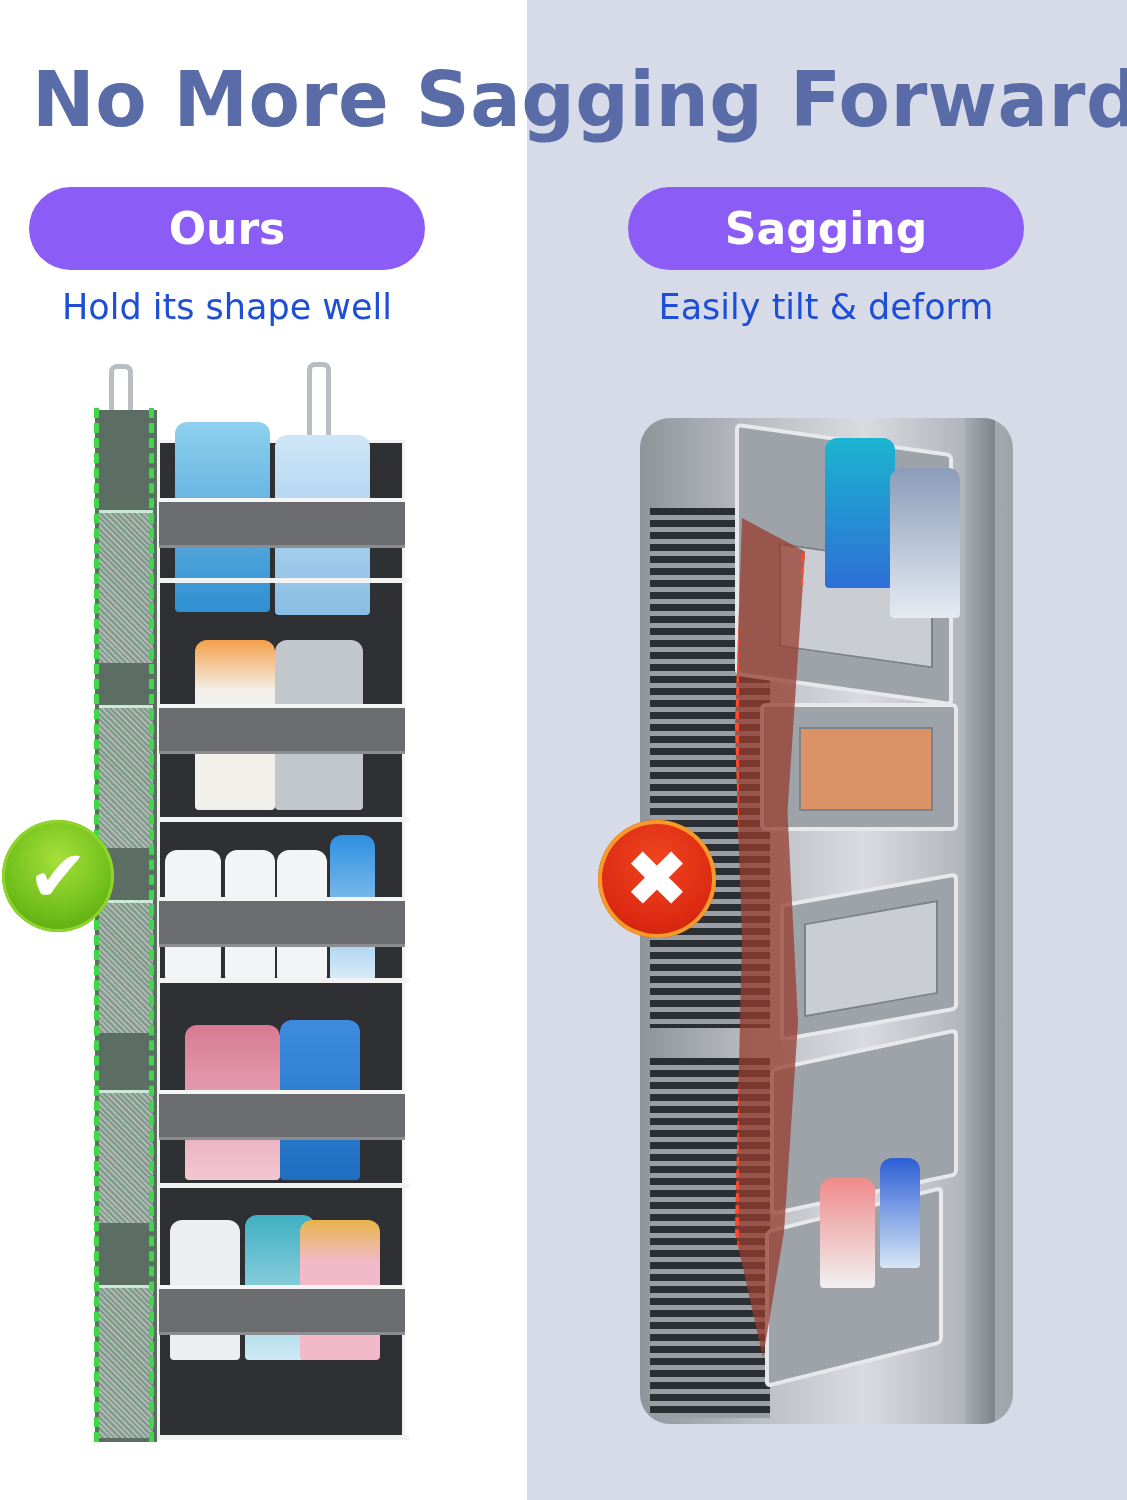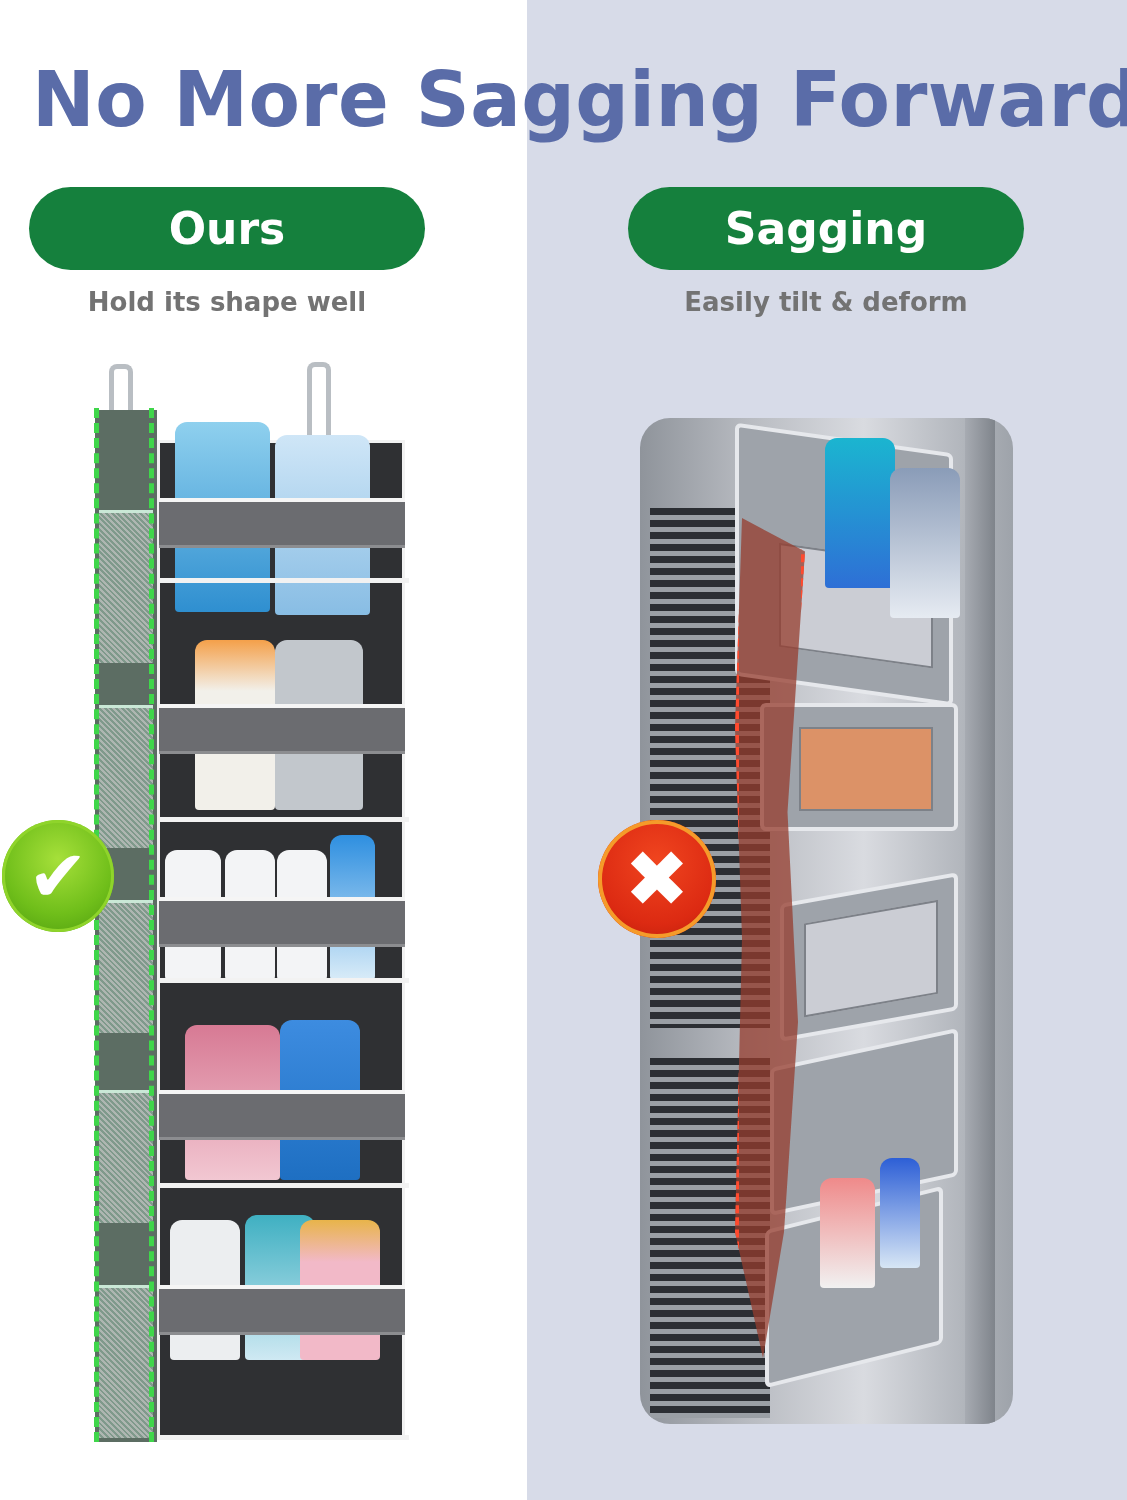--- a/index.html
+++ b/index.html
@@ -1,23 +1,23 @@
 <!DOCTYPE html>
 <html><head>
 <meta charset="utf-8">
 <style>
   html, body { margin:0; padding:0; }
   body { width:1127px; height:1500px; position:relative; overflow:hidden; background:#ffffff; font-family:"DejaVu Sans", sans-serif; }
   .bg-left { position:absolute; left:0; top:0; width:527px; height:1500px; background:#ffffff; }
   .bg-right { position:absolute; left:527px; top:0; width:600px; height:1500px; background:#d7dbe8; }
   .headline { position:absolute; left:32px; top:62px; margin:0; font-size:76px; font-weight:bold; color:#5a6ca8; letter-spacing:0.5px; white-space:nowrap; line-height:1; transform:scaleX(0.985); transform-origin:left top; }
-  .pill { position:absolute; height:83px; border-radius:42px; background:#15803d; color:#ffffff; display:flex; align-items:center; justify-content:center; font-size:44px; font-weight:bold; }
+  .pill { position:absolute; height:83px; border-radius:42px; background:#8b5cf6; color:#ffffff; display:flex; align-items:center; justify-content:center; font-size:44px; font-weight:bold; }
   .pill-ours { left:29px; top:187px; width:396px; }
   .pill-others { left:628px; top:187px; width:396px; }
-  .caption { position:absolute; font-size:26px; color:#737373; text-align:center; white-space:nowrap;font-weight:bold; }
+  .caption { position:absolute; font-size:35px; color:#1d4ed8; text-align:center; white-space:nowrap; }
   .cap-ours { left:29px; top:287px; width:396px; }
   .cap-others { left:628px; top:287px; width:396px; }
 
   
   .org { position:absolute; left:95px; top:360px; width:330px; height:1090px; }
   .hook { position:absolute; width:14px; border:5px solid #b9bec3; border-bottom:none; border-radius:8px 8px 0 0; }
   .hook1 { left:14px; top:4px; height:46px; }
   .hook2 { left:212px; top:2px; height:70px; }
   .side-panel { position:absolute; left:0; top:50px; width:62px; height:1032px; background:#5c6d63; }
   .side-dash { position:absolute; left:-1px; top:48px; width:60px; height:1034px; border-left:5px dashed #3fd64a; border-right:5px dashed #3fd64a; box-sizing:border-box; }

